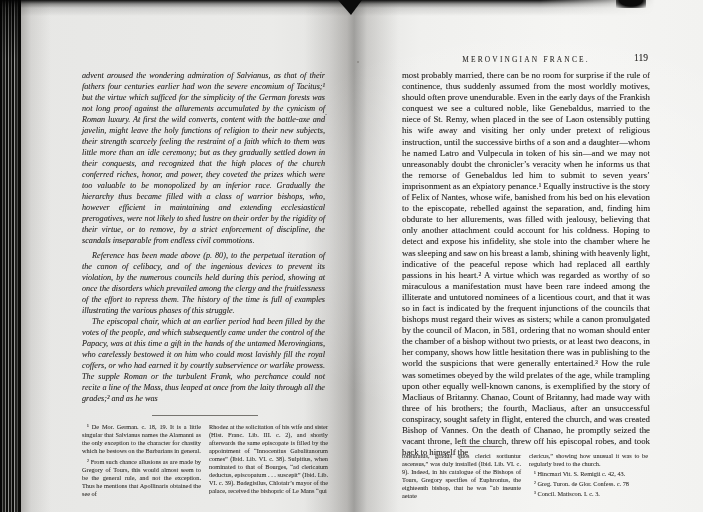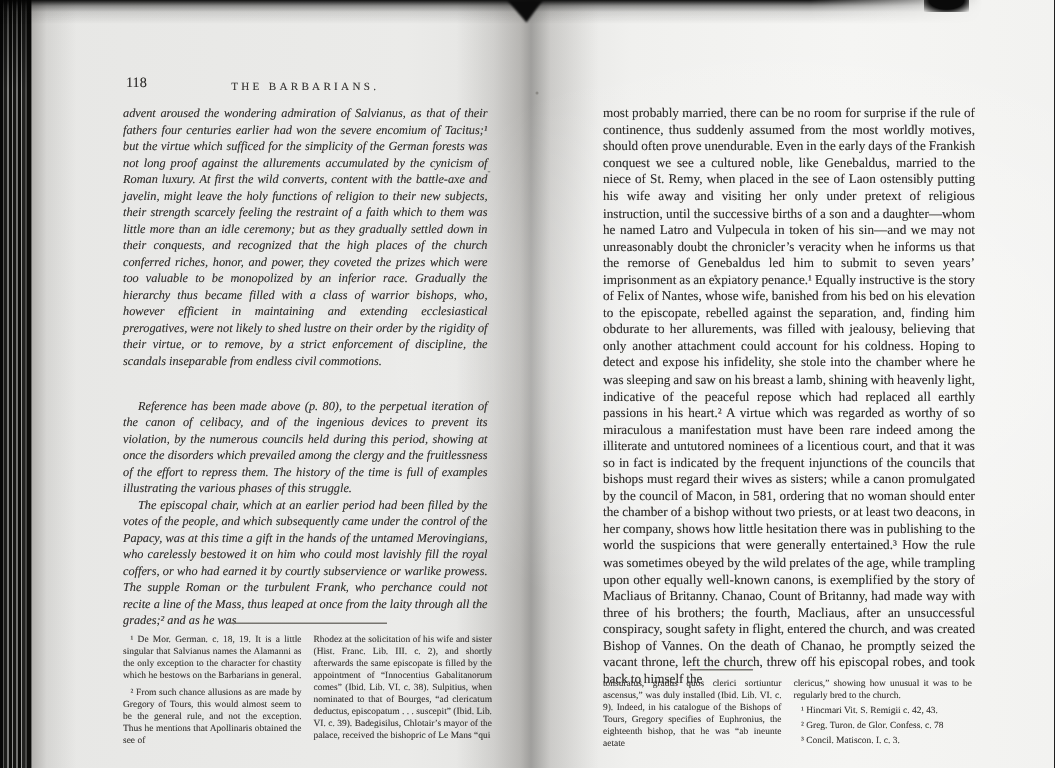--- a/index.html
+++ b/index.html
@@ -62,21 +62,21 @@
   .rp-header .pagenum { right:2px; }
 
   .body-text {
     position:absolute; text-align:justify; color:#343230;
     text-shadow:0 0 0.35px rgba(40,38,35,0.45);
   }
   .body-text p { margin:0; }
   .lp-body { left:82px;  top:70px; width:243px; font-size:8.2px; line-height:11px;font-style:italic; }
   .rp-body { left:402px; top:70px; width:248px; font-size:8.8px; line-height:11.1px; word-spacing:-0.3px; }
   .body-text p.indent { text-indent:10px; }
-  .body-text p.gap { margin-top:19px; }
+  .body-text p.gap { margin-top:4px; }
 
   .fn-rule { position:absolute; height:1px; background:#76746f; }
   .lp-rule { left:152px; top:415px; width:106px; }
   .rp-rule { left:460px; top:446px; width:42px; }
 
   .footnotes {
     position:absolute; display:flex; gap:8px; text-align:justify;
     color:#3c3a37; font-size:6.3px; line-height:8px;
     text-shadow:0 0 0.3px rgba(40,38,35,0.4);
   }
@@ -95,43 +95,43 @@
 
   <div class="edge-stripes"></div>
   <div class="spread"></div>
   <div class="top-shadow"></div>
   <div class="binding-notch"></div>
   <div class="top-right-mark"></div>
   <div class="speck s1"></div>
   <div class="speck s2"></div>
   <div class="speck s3"></div>
 
-  <div class="header-row lp-header">
-    <span class="pagenum">118</span>
-    <span class="running">THE BARBARIANS.</span>
-  </div>
 
   <div class="body-text lp-body">
     <p>advent aroused the wondering admiration of Salvianus, as that of their fathers four centuries earlier had won the severe encomium of Tacitus;¹ but the virtue which sufficed for the simplicity of the German forests was not long proof against the allurements accumulated by the cynicism of Roman luxury.  At first the wild converts, content with the battle-axe and javelin, might leave the holy functions of religion to their new subjects, their strength scarcely feeling the restraint of a faith which to them was little more than an idle ceremony; but as they gradually settled down in their conquests, and recognized that the high places of the church conferred riches, honor, and power, they coveted the prizes which were too valuable to be monopolized by an inferior race.  Gradually the hierarchy thus became filled with a class of warrior bishops, who, however efficient in maintaining and extending ecclesiastical prerogatives, were not likely to shed lustre on their order by the rigidity of their virtue, or to remove, by a strict enforcement of discipline, the scandals inseparable from endless civil commotions.</p>
     <p class="indent gap">Reference has been made above (p. 80), to the perpetual iteration of the canon of celibacy, and of the ingenious devices to prevent its violation, by the numerous councils held during this period, showing at once the disorders which prevailed among the clergy and the fruitlessness of the effort to repress them.  The history of the time is full of examples illustrating the various phases of this struggle.</p>
     <p class="indent">The episcopal chair, which at an earlier period had been filled by the votes of the people, and which subsequently came under the control of the Papacy, was at this time a gift in the hands of the untamed Merovingians, who carelessly bestowed it on him who could most lavishly fill the royal coffers, or who had earned it by courtly subservience or warlike prowess.  The supple Roman or the turbulent Frank, who perchance could not recite a line of the Mass, thus leaped at once from the laity through all the grades;² and as he was</p>
   </div>
 
   <div class="fn-rule lp-rule"></div>
 
   <div class="footnotes lp-footnotes">
     <div class="fncol">
       <p class="fn-num">¹ De Mor. German. c. 18, 19.  It is a little singular that Salvianus names the Alamanni as the only exception to the character for chastity which he bestows on the Barbarians in general.</p>
       <p class="fn-num fn-gap">² From such chance allusions as are made by Gregory of Tours, this would almost seem to be the general rule, and not the exception.  Thus he mentions that Apollinaris obtained the see of</p>
     </div>
     <div class="fncol">
       <p>Rhodez at the solicitation of his wife and sister (Hist. Franc. Lib. III. c. 2), and shortly afterwards the same episcopate is filled by the appointment of “Innocentius Gabalitanorum comes” (Ibid. Lib. VI. c. 38).  Sulpitius, when nominated to that of Bourges, “ad clericatum deductus, episcopatum . . . suscepit” (Ibid. Lib. VI. c. 39).  Badegisilus, Chlotair’s mayor of the palace, received the bishopric of Le Mans “qui</p>
     </div>
   </div>
 
+  <div class="header-row rp-header">
+    <span class="running">MEROVINGIAN FRANCE.</span>
+    <span class="pagenum">119</span>
+  </div>
 
   <div class="body-text rp-body">
     <p>most probably married, there can be no room for surprise if the rule of continence, thus suddenly assumed from the most worldly motives, should often prove unendurable.  Even in the early days of the Frankish conquest we see a cultured noble, like Genebaldus, married to the niece of St. Remy, when placed in the see of Laon ostensibly putting his wife away and visiting her only under pretext of religious instruction, until the successive births of a son and a daughter—whom he named Latro and Vulpecula in token of his sin—and we may not unreasonably doubt the chronicler’s veracity when he informs us that the remorse of Genebaldus led him to submit to seven years’ imprisonment as an expiatory penance.¹  Equally instructive is the story of Felix of Nantes, whose wife, banished from his bed on his elevation to the episcopate, rebelled against the separation, and, finding him obdurate to her allurements, was filled with jealousy, believing that only another attachment could account for his coldness.  Hoping to detect and expose his infidelity, she stole into the chamber where he was sleeping and saw on his breast a lamb, shining with heavenly light, indicative of the peaceful repose which had replaced all earthly passions in his heart.²  A virtue which was regarded as worthy of so miraculous a manifestation must have been rare indeed among the illiterate and untutored nominees of a licentious court, and that it was so in fact is indicated by the frequent injunctions of the councils that bishops must regard their wives as sisters; while a canon promulgated by the council of Macon, in 581, ordering that no woman should enter the chamber of a bishop without two priests, or at least two deacons, in her company, shows how little hesitation there was in publishing to the world the suspicions that were generally entertained.³  How the rule was sometimes obeyed by the wild prelates of the age, while trampling upon other equally well-known canons, is exemplified by the story of Macliaus of Britanny.  Chanao, Count of Britanny, had made way with three of his brothers; the fourth, Macliaus, after an unsuccessful conspiracy, sought safety in flight, entered the church, and was created Bishop of Vannes.  On the death of Chanao, he promptly seized the vacant throne, left the church, threw off his episcopal robes, and took back to himself the</p>
   </div>
 
   <div class="fn-rule rp-rule"></div>
 
   <div class="footnotes rp-footnotes">
     <div class="fncol">
       <p>tonsuratus, gradus quos clerici sortiuntur ascensus,” was duly installed (Ibid. Lib. VI. c. 9).  Indeed, in his catalogue of the Bishops of Tours, Gregory specifies of Euphronius, the eighteenth bishop, that he was “ab ineunte aetate</p>

